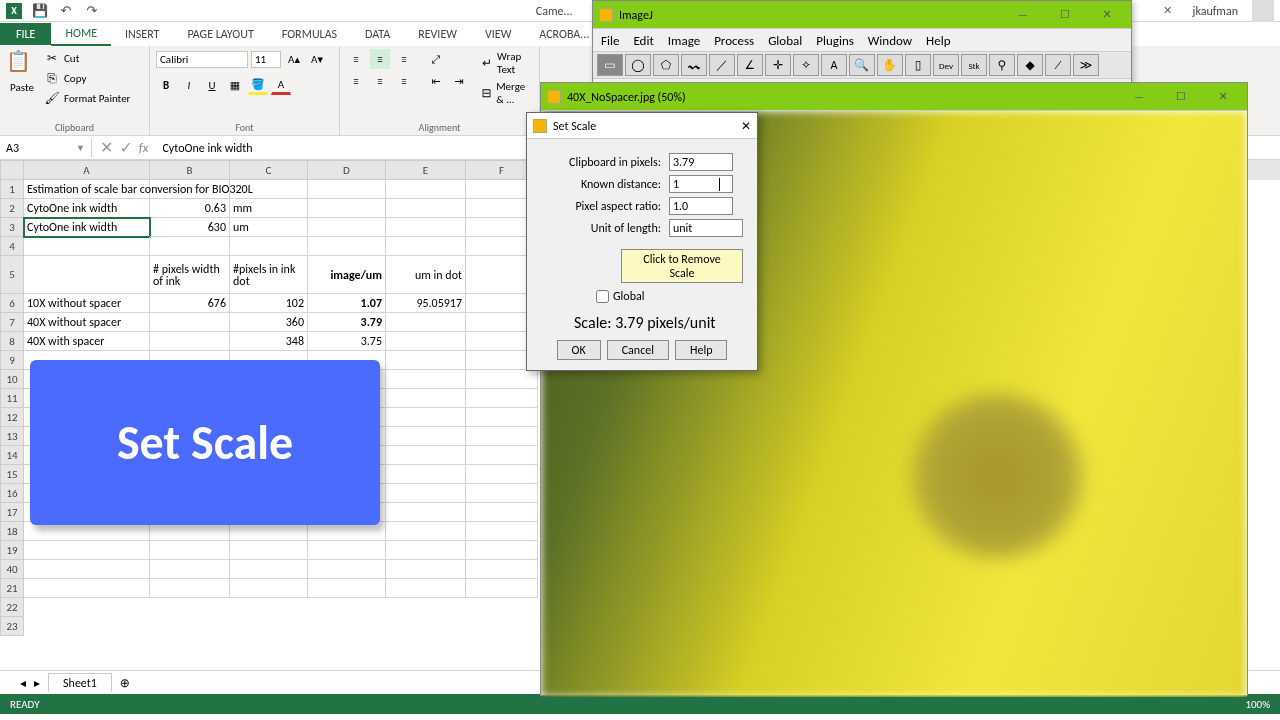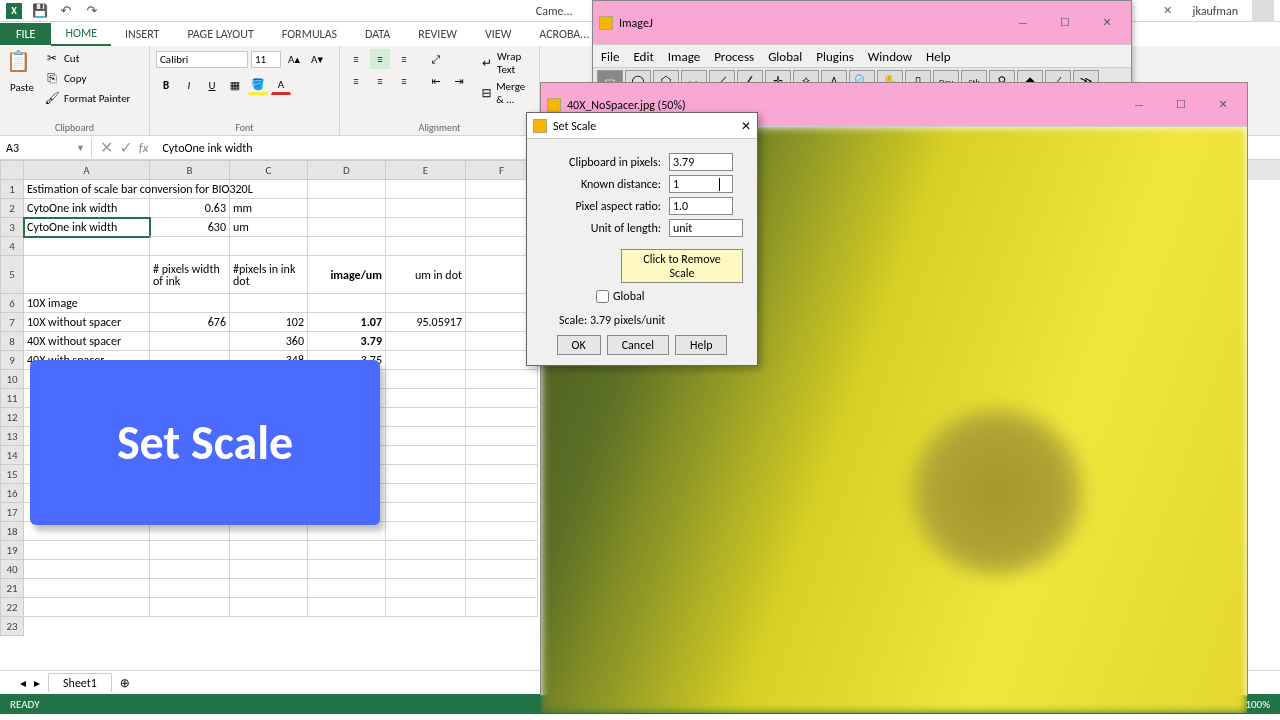--- a/index.html
+++ b/index.html
@@ -56,21 +56,21 @@
 .cell.selected { outline: 2px solid #217346; outline-offset: -1px; }
 .overlay-box { position: absolute; left: 30px; top: 200px; width: 350px; height: 165px; background: #4b6bff; border-radius: 6px; display: flex; align-items: center; justify-content: center; color: #fff; font-size: 48px; font-weight: bold; box-shadow: 4px 6px 6px rgba(0,0,0,.25); }
 
 
 .sheettabs { height: 24px; display: flex; align-items: center; background: #fff; border-top: 1px solid #d4d4d4; padding-left: 20px; gap: 8px; font-size: 12px; }
 .sheettab { padding: 2px 14px; border: 1px solid #ccc; border-bottom: none; background: #fff; }
 .statusbar { height: 20px; background: #217346; color: #fff; font-size: 11px; display: flex; align-items: center; padding: 0 10px; }
 
 
 .ij-window { position: absolute; background: #f0f0f0; border: 1px solid #888; box-shadow: 2px 2px 6px rgba(0,0,0,.25); }
-.ij-title { height: 44px; background: #f9a8d4; display: flex; align-items: center; padding: 0 6px; gap: 6px; font-size: 12px; border-bottom: 1px solid #ccc; }
+.ij-title { height: 28px; background: #84cc16; display: flex; align-items: center; padding: 0 6px; gap: 6px; font-size: 12px; border-bottom: 1px solid #ccc; }
 .ij-title .spacer { flex: 1; }
 .ij-title .winbtn { width: 36px; height: 24px; display: flex; align-items: center; justify-content: center; font-size: 11px; color: #555; }
 .ij-icon { width: 14px; height: 14px; background: #f7b500; border: 1px solid #aa7; }
 .ij-menu { height: 22px; display: flex; align-items: center; gap: 14px; padding: 0 8px; font-size: 13px; background: #f0f0f0; }
 .ij-tools { height: 28px; display: flex; align-items: center; gap: 2px; padding: 0 4px; background: #e6e6e6; border-top: 1px solid #ccc; border-bottom: 1px solid #ccc; }
 .ij-tool { width: 26px; height: 22px; border: 1px solid #999; background: #ddd; display: flex; align-items: center; justify-content: center; font-size: 12px; }
 .ij-tool.active { background: #888; color: #fff; }
 .ij-status { padding: 1px 6px; font-size: 11px; color: #333; }
 
 .ij-image { position: absolute; border: 1px solid #888; background: #fff; }
@@ -82,21 +82,21 @@
 .dlg { position: absolute; background: #f0f0f0; border: 1px solid #666; box-shadow: 3px 3px 8px rgba(0,0,0,.3); }
 .dlg-title { height: 26px; display: flex; align-items: center; padding: 0 6px; gap: 6px; font-size: 12px; background: #fff; border-bottom: 1px solid #ccc; }
 .dlg-title .spacer { flex: 1; }
 .dlg-body { padding: 10px 14px; font-size: 12px; }
 .dlg-row { display: flex; align-items: center; margin: 4px 0; }
 .dlg-row label { width: 120px; text-align: right; margin-right: 8px; }
 .dlg-row input[type=text] { width: 64px; border: 1px solid #888; padding: 1px 3px; font-size: 12px; }
 .dlg-row input.long { width: 74px; }
 .dlg-remove { margin: 8px 0 6px 80px; padding: 2px 10px; border: 1px solid #888; background: #fef9c3; font-size: 12px; }
 .dlg-check { margin-left: 55px; font-size: 12px; display: flex; align-items: center; gap: 4px; }
-.dlg-scale { margin: 10px 0 6px 18px; font-size: 12px; }
+.dlg-scale { margin: 10px 0 6px 33px; font-size: 16px; }
 .dlg-btns { display: flex; gap: 6px; justify-content: center; margin-top: 8px; }
 .dlg-btns button { padding: 2px 14px; border: 1px solid #888; background: #e6e6e6; font-size: 12px; }
 .cursor { position: absolute; width: 1px; height: 13px; background: #000; }
 </style>
 </head>
 <body>
 
 <div class="qat">
   <div class="xl-logo">X</div>
   <div class="qat-icon">💾</div>
@@ -293,28 +293,20 @@
         </div>
         <div class="cell-row" style="height: 38px;">
           <div class="cell" style="width: 126px;"></div>
           <div class="cell" style="width: 80px; white-space: normal; line-height: 1; height: 38px;"># pixels width of ink</div>
           <div class="cell" style="width: 78px; white-space: normal; line-height: 1; height: 38px;">#pixels in ink dot</div>
           <div class="cell r" style="width: 78px; font-weight: bold;">image/um</div>
           <div class="cell r" style="width: 80px;">um in dot</div>
           <div class="cell" style="width: 72px;"></div>
         </div>
         <div class="cell-row">
-          <div class="cell" style="width: 126px;">10X image</div>
-          <div class="cell" style="width: 80px;"></div>
-          <div class="cell" style="width: 78px;"></div>
-          <div class="cell" style="width: 78px; font-weight: bold;"></div>
-          <div class="cell" style="width: 80px;"></div>
-          <div class="cell" style="width: 72px;"></div>
-        </div>
-        <div class="cell-row">
           <div class="cell" style="width: 126px;">10X without spacer</div>
           <div class="cell r" style="width: 80px;">676</div>
           <div class="cell r" style="width: 78px;">102</div>
           <div class="cell r" style="width: 78px; font-weight: bold;">1.07</div>
           <div class="cell r" style="width: 80px;">95.05917</div>
           <div class="cell" style="width: 72px;"></div>
         </div>
         <div class="cell-row">
           <div class="cell" style="width: 126px;">40X without spacer</div>
           <div class="cell" style="width: 80px;"></div>

